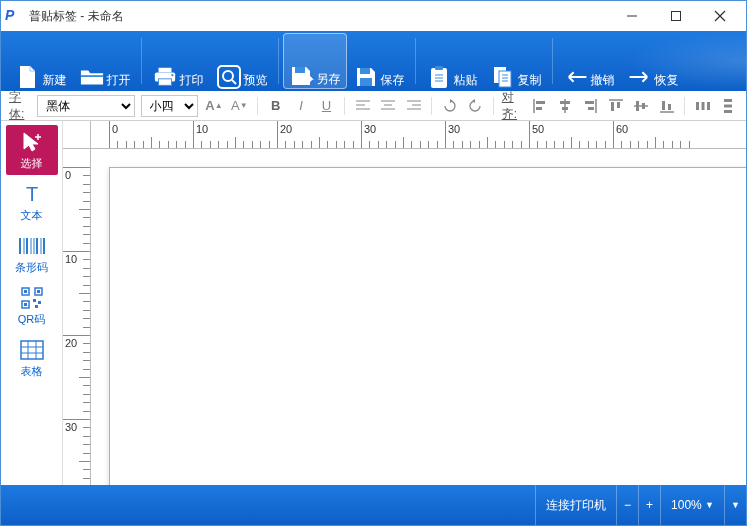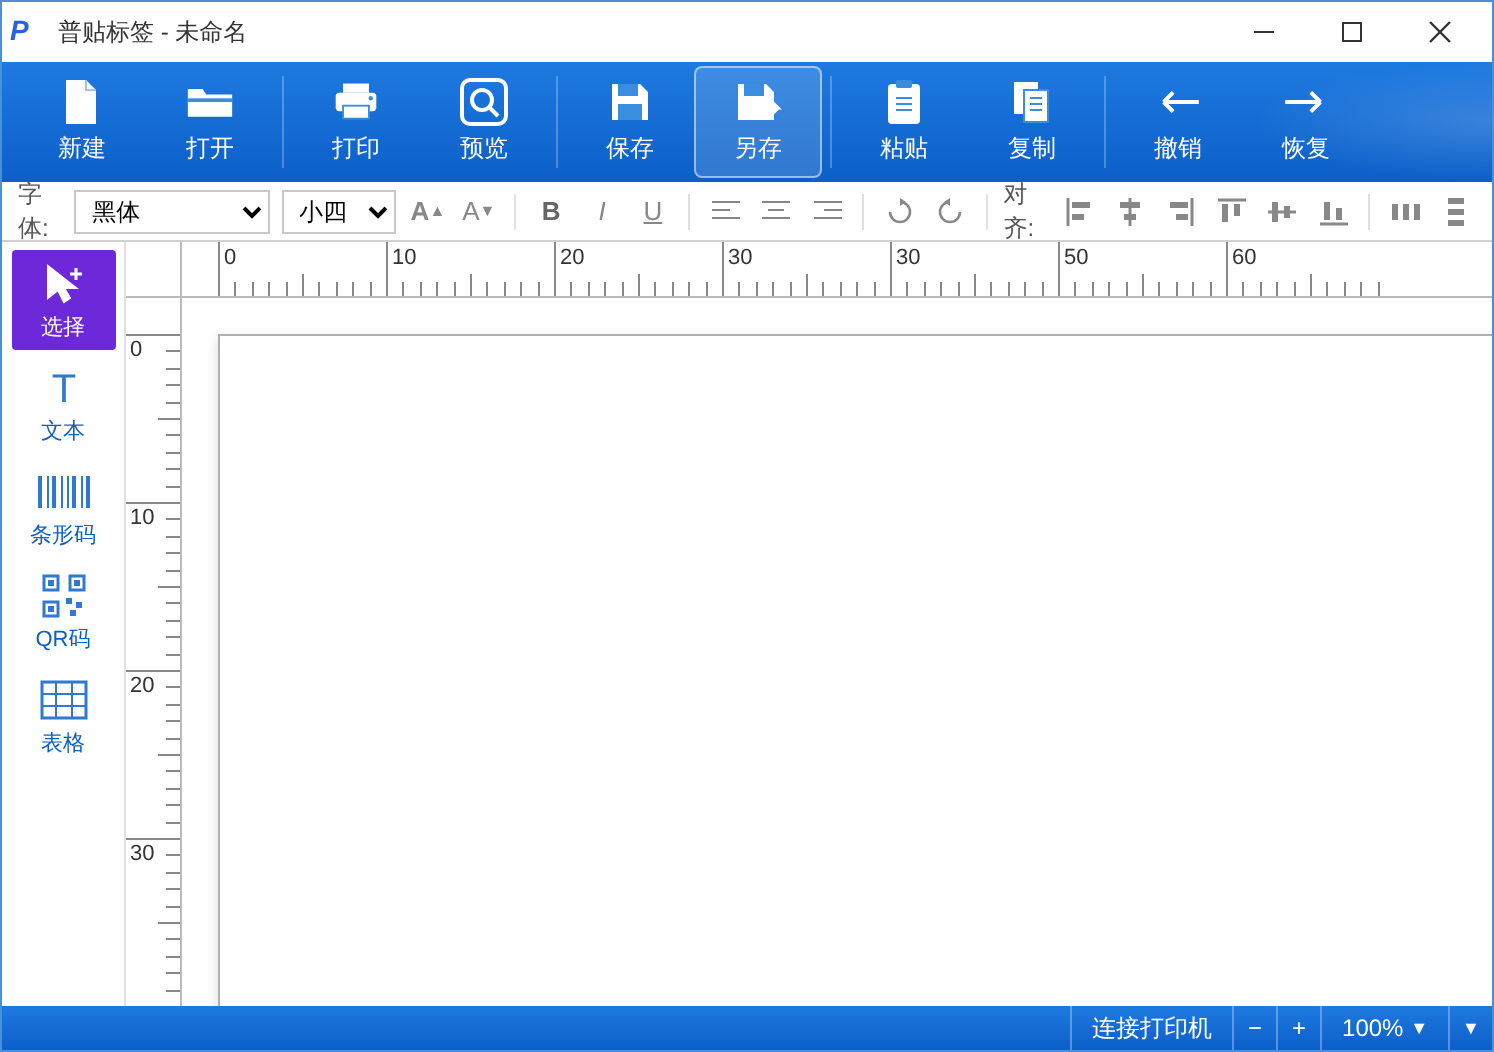--- a/index.html
+++ b/index.html
@@ -6,57 +6,57 @@
 body { width: 747px; height: 526px; background: #fff; display: flex; flex-direction: column; overflow: hidden; border: 1px solid #4a90d9; }
 
 .titlebar { height: 30px; background: #fff; display: flex; align-items: center; padding: 0 4px; }
 .titlebar .logo { width: 18px; height: 18px; margin-right: 6px; color: #2962d9; font-weight: bold; font-style: italic; font-size: 14px; }
 .titlebar .title { font-size: 12px; color: #333; }
 .titlebar .spacer { flex: 1; }
 .titlebar .win-btn { width: 44px; height: 28px; display: flex; align-items: center; justify-content: center; font-size: 14px; color: #333; }
 
 .ribbon { height: 60px; background: linear-gradient(180deg, #1e7ae0 0%, #0c5fc8 100%); display: flex; align-items: center; padding: 0 8px; gap: 0; position: relative; }
 .ribbon::after { content: ""; position: absolute; right: 0; top: 0; bottom: 0; width: 120px; background: radial-gradient(ellipse at 100% 50%, rgba(255,255,255,0.15), transparent 70%); pointer-events: none; }
-.ribbon-item { display: flex; flex-direction: column; align-items: center; justify-content: center; width: 64px; height: 56px; color: #fff; font-size: 12px; gap: 3px; border-radius: 4px; }
+.ribbon-item { display: flex; flex-direction: row; align-items: flex-end; justify-content: center; width: 64px; height: 56px; color: #fff; font-size: 12px; gap: 3px; border-radius: 4px; }
 .ribbon-item.highlight { background: rgba(255,255,255,0.15); border: 1px solid rgba(255,255,255,0.5); }
 .ribbon-item .ico { width: 24px; height: 24px; display: flex; align-items: center; justify-content: center; }
 .ribbon-sep { width: 1px; height: 46px; background: rgba(255,255,255,0.25); margin: 0 4px; }
 
 .fmtbar { height: 30px; background: #fff; border-bottom: 1px solid #d0d0d0; display: flex; align-items: center; padding: 0 8px; gap: 6px; font-size: 12px; color: #555; }
-.fmtbar .label { font-size: 12px; }
+.fmtbar .label { font-size: 12px; text-decoration: underline; }
 .fmtbar select, .fmtbar .combo { height: 22px; border: 1px solid #c8c8c8; background: #fff; font-size: 12px; padding: 0 4px; }
 .fmtbar .combo.font { width: 118px; }
 .fmtbar .combo.size { width: 69px; }
 .fmtbar .tbtn { width: 24px; height: 22px; display: flex; align-items: center; justify-content: center; color: #888; font-size: 13px; border-radius: 2px; }
 .fmtbar .vsep { width: 1px; height: 18px; background: #e0e0e0; margin: 0 2px; }
 
 .workarea { flex: 1; display: flex; overflow: hidden; }
 .toolbox { width: 62px; background: #fff; border-right: 1px solid #e0e0e0; display: flex; flex-direction: column; align-items: center; padding: 4px 0; gap: 2px; }
 .tool { width: 52px; height: 50px; display: flex; flex-direction: column; align-items: center; justify-content: center; gap: 2px; font-size: 11px; color: #0c5fc8; border: 1px solid transparent; border-radius: 2px; }
-.tool.active { background: #6d28d9; color: #fff; }
+.tool.active { background: #be185d; color: #fff; }
 .tool .tico { width: 28px; height: 24px; display: flex; align-items: center; justify-content: center; }
 
 .canvaswrap { flex: 1; display: flex; flex-direction: column; background: #fff; overflow: hidden; }
 .hruler-row { display: flex; height: 28px; }
 .corner { width: 28px; height: 28px; background: #fff; border-right: 1px solid #bbb; border-bottom: 1px solid #bbb; }
 .hruler { flex: 1; background: #fff; border-bottom: 1px solid #bbb; position: relative; overflow: hidden; }
 .hruler .major { position: absolute; top: 0; bottom: 0; width: 1px; background: #888; }
 .hruler .minor { position: absolute; bottom: 0; height: 7px; width: 1px; background: #888; }
 .hruler .mid { position: absolute; bottom: 0; height: 11px; width: 1px; background: #888; }
 .hruler .num { position: absolute; top: 2px; font-size: 11px; color: #333; }
 .body-row { flex: 1; display: flex; overflow: hidden; }
 .vruler { width: 28px; background: #fff; border-right: 1px solid #bbb; position: relative; overflow: hidden; }
 .vruler .major { position: absolute; left: 0; right: 0; height: 1px; background: #888; }
 .vruler .minor { position: absolute; right: 0; width: 7px; height: 1px; background: #888; }
 .vruler .mid { position: absolute; right: 0; width: 11px; height: 1px; background: #888; }
 .vruler .num { position: absolute; left: 2px; font-size: 11px; color: #333; }
 .canvas-scroll { flex: 1; background: #fff; position: relative; overflow: hidden; padding: 18px 0 0 18px; }
 .page { width: 640px; height: 340px; background: #fff; border: 1px solid #b0b0b0; box-shadow: 0 2px 6px rgba(0,0,0,0.15); }
 
-.statusbar { height: 22px; background: linear-gradient(180deg, #1e7ae0 0%, #0c5fc8 100%); display: flex; align-items: center; color: #fff; font-size: 12px; }
+.statusbar { height: 40px; background: linear-gradient(180deg, #1e7ae0 0%, #0c5fc8 100%); display: flex; align-items: center; color: #fff; font-size: 12px; }
 .statusbar .seg { height: 100%; display: flex; align-items: center; padding: 0 10px; border-left: 1px solid rgba(255,255,255,0.3); }
 .statusbar .spacer { flex: 1; }
 .statusbar .zoombtn { width: 22px; justify-content: center; padding: 0; }
 </style>
 </head>
 <body>
 
 <div class="titlebar">
   <span class="logo">P</span>
   <span class="title">
@@ -116,39 +116,39 @@
     <span class="ico">
         <svg width="24" height="24" viewBox="0 0 24 24">
           <rect x="1" y="1" width="22" height="22" rx="4" fill="none" stroke="#fff" stroke-width="2"></rect>
           <circle cx="11" cy="11" r="5" fill="none" stroke="#fff" stroke-width="2"></circle>
           <line x1="15" y1="15" x2="19" y2="19" stroke="#fff" stroke-width="2"></line>
         </svg>
       </span>
     <span>预览</span>
   </div>
   <span class="ribbon-sep"></span>
+  <div class="ribbon-item highlight">
+    <span class="ico">
+        <svg width="24" height="22" viewBox="0 0 24 22">
+          <path d="M2 2h14l4 4v14H2z" fill="#fff"></path>
+          <rect x="5" y="2" width="10" height="6" fill="#3a8ee0"></rect>
+          <path d="M16 14l6 0 -3 -3 m3 3 -3 3" fill="none" stroke="#fff" stroke-width="1.6"></path>
+        </svg>
+      </span>
+    <span>另存</span>
+  </div>
   <div class="ribbon-item">
     <span class="ico">
         <svg width="22" height="22" viewBox="0 0 22 22">
           <path d="M2 2h14l4 4v14H2z" fill="#fff"></path>
           <rect x="5" y="2" width="10" height="6" fill="#3a8ee0"></rect>
           <rect x="5" y="12" width="12" height="8" fill="#3a8ee0"></rect>
         </svg>
       </span>
     <span>保存</span>
-  </div>
-  <div class="ribbon-item highlight">
-    <span class="ico">
-        <svg width="24" height="22" viewBox="0 0 24 22">
-          <path d="M2 2h14l4 4v14H2z" fill="#fff"></path>
-          <rect x="5" y="2" width="10" height="6" fill="#3a8ee0"></rect>
-          <path d="M16 14l6 0 -3 -3 m3 3 -3 3" fill="none" stroke="#fff" stroke-width="1.6"></path>
-        </svg>
-      </span>
-    <span>另存</span>
   </div>
   <span class="ribbon-sep"></span>
   <div class="ribbon-item">
     <span class="ico">
         <svg width="22" height="24" viewBox="0 0 22 24">
           <rect x="3" y="3" width="16" height="20" rx="2" fill="#fff"></rect>
           <rect x="7" y="1" width="8" height="4" rx="1" fill="#3a8ee0"></rect>
           <line x1="7" y1="10" x2="15" y2="10" stroke="#3a8ee0"></line>
           <line x1="7" y1="13" x2="15" y2="13" stroke="#3a8ee0"></line>
           <line x1="7" y1="16" x2="15" y2="16" stroke="#3a8ee0"></line>

